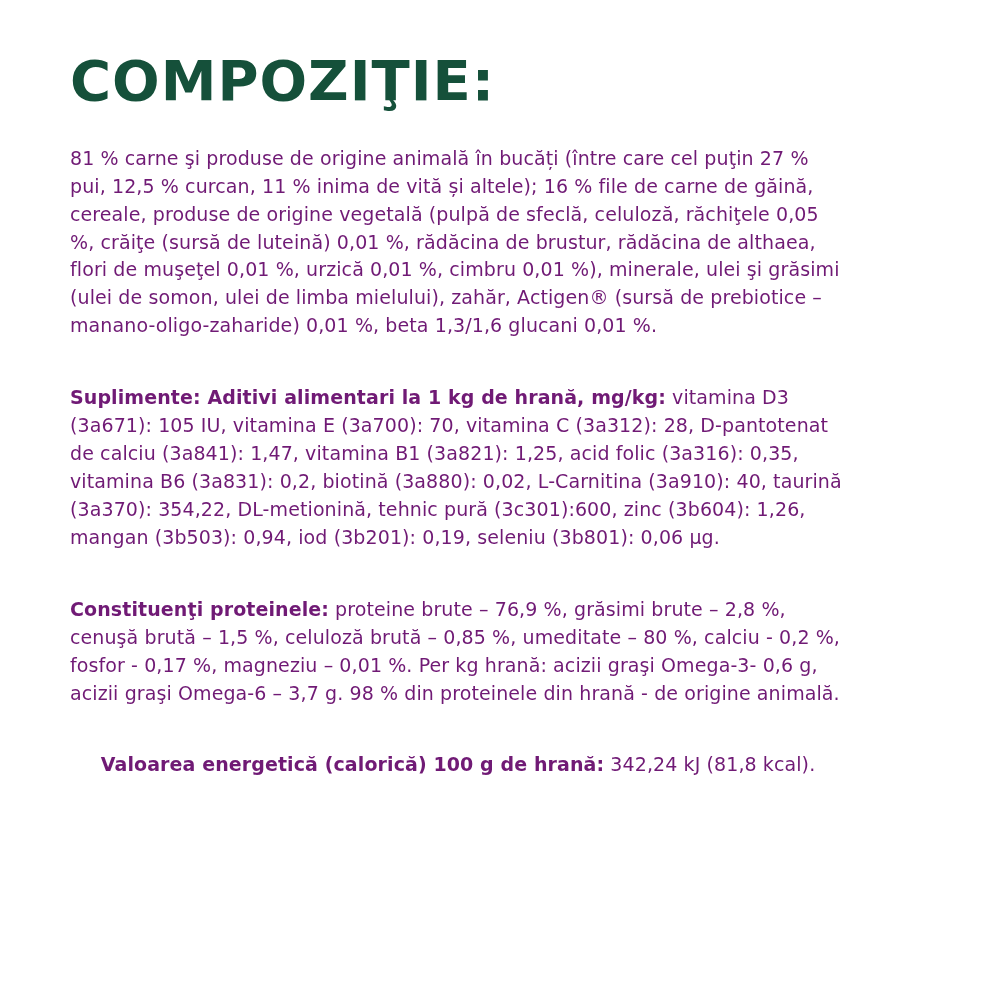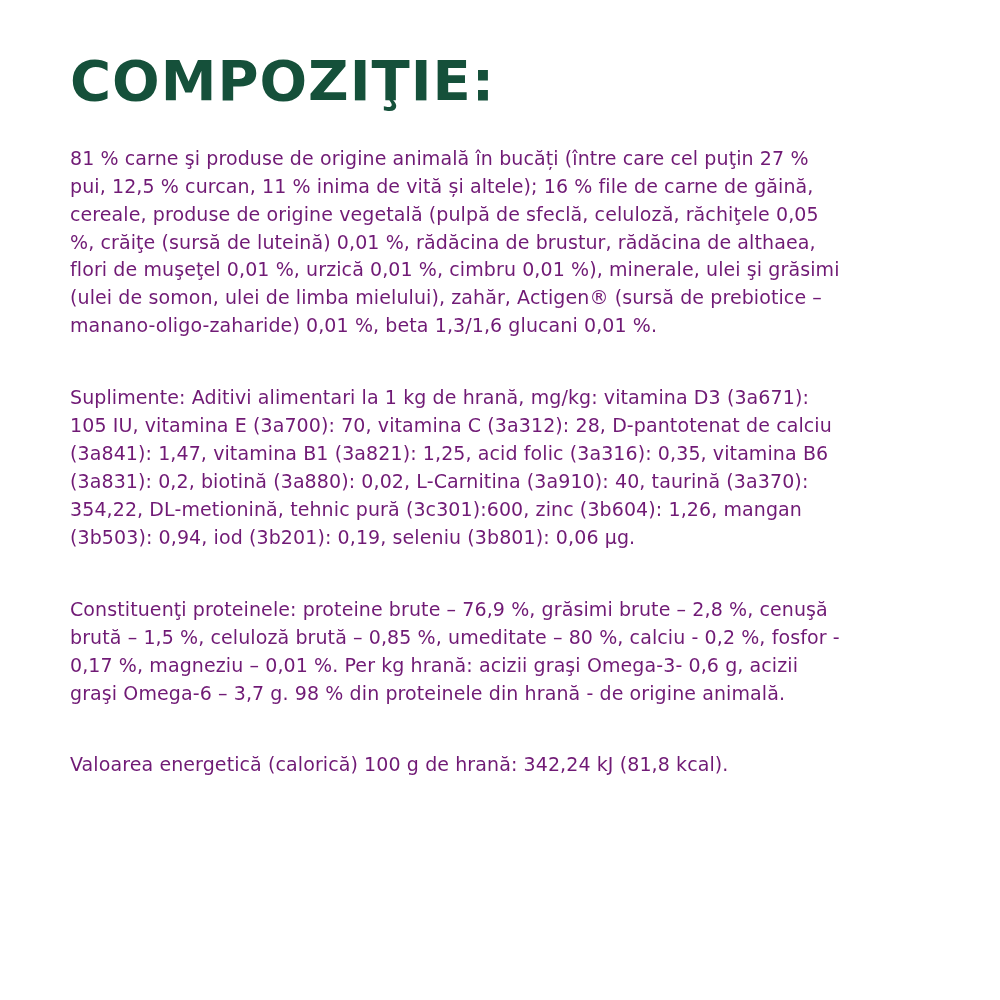--- a/index.html
+++ b/index.html
@@ -32,24 +32,25 @@
     line-height: 1.05;
   }
   .para {
     font-size: 19px;
     line-height: 1.47;
     margin: 0 0 44px 0;
     color: #701a75;
     letter-spacing: 0.1px;
   }
   .para .lead {
-    font-weight: 400;
+    font-weight: 700;
   }
   .para.energy {
     margin-bottom: 16px;
+    text-align: center;
   }
 </style>
 </head>
 <body>
 
 <div class="label-wrap">
 
   <h1 class="page-title">COMPOZIŢIE:</h1>
 
   <p class="para">

